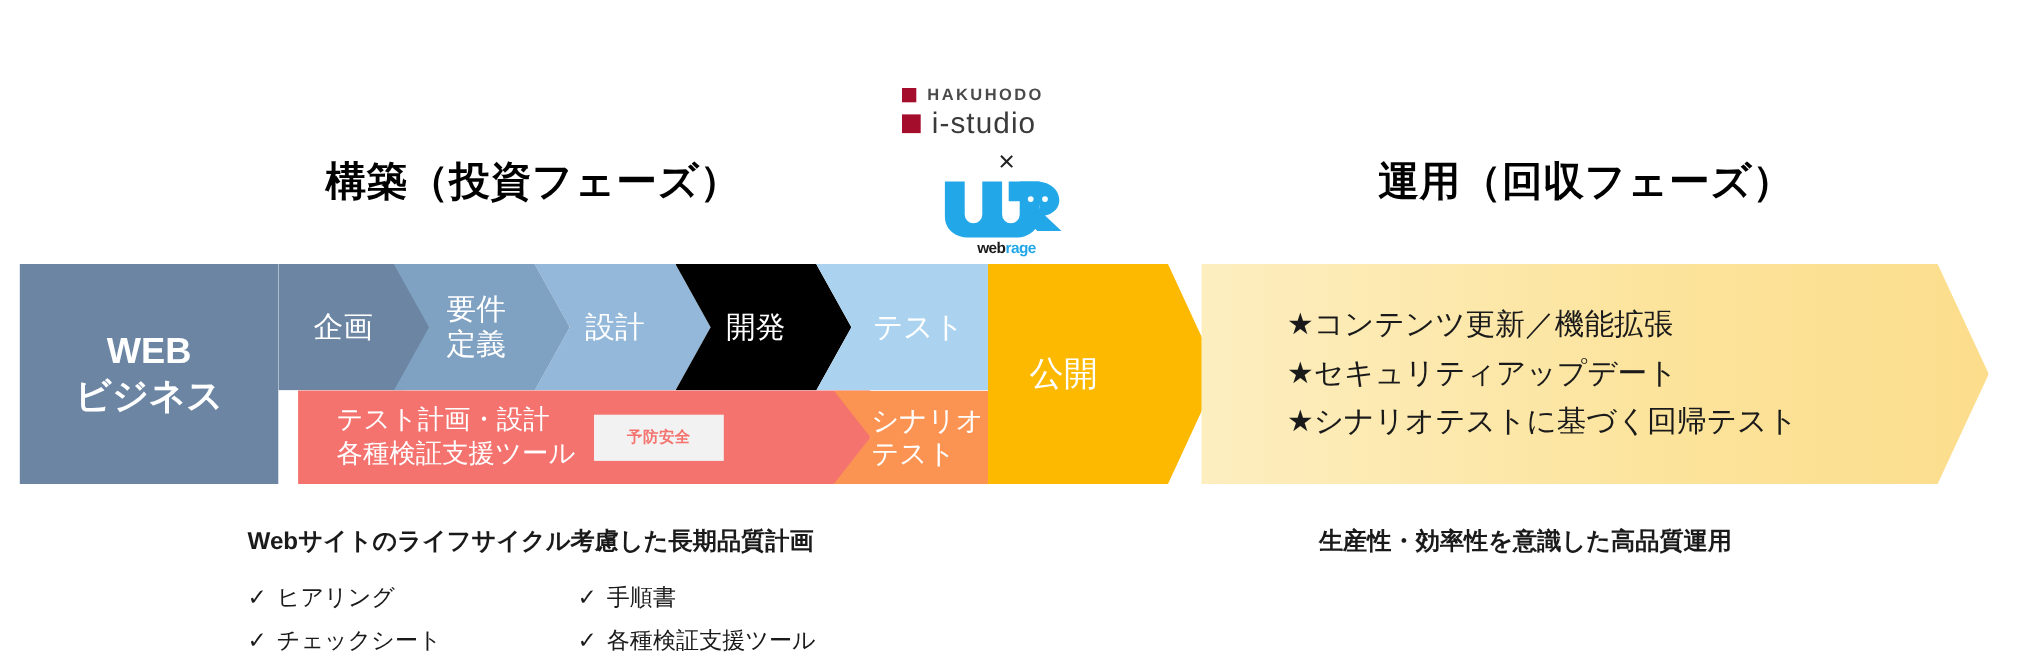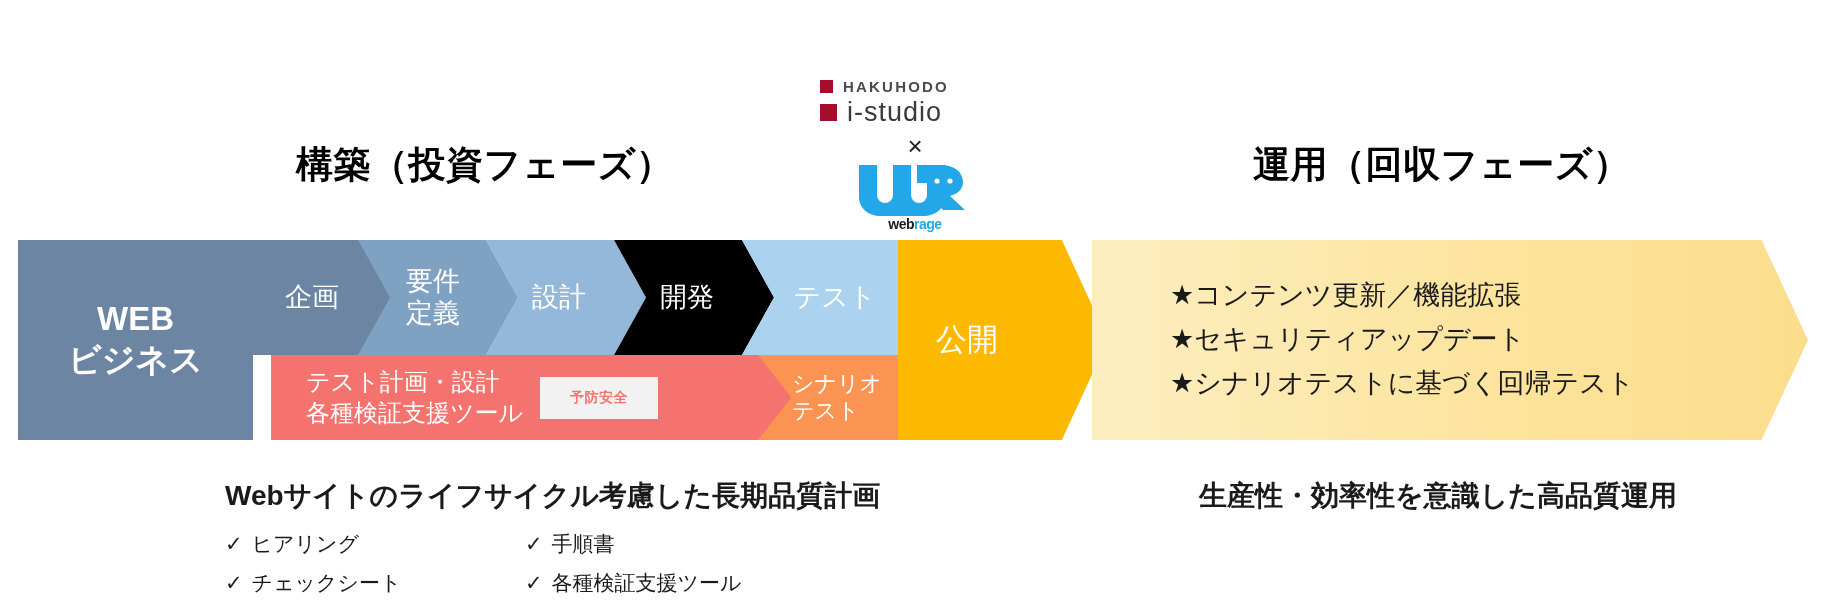--- a/index.html
+++ b/index.html
@@ -179,21 +179,21 @@
     font-weight: bold;
     display: flex;
     align-items: center;
     justify-content: center;
     letter-spacing: 0.5px;
   }
 
   
   .cap-title {
     position: absolute;
-    font-size: 28px;
+    font-size: 22px;
     font-weight: bold;
     color: #1a1a1a;
     white-space: nowrap;
   }
   #cap-left-title { left: 225px; top: 477px; }
   #cap-right-title { left: 1199px; top: 477px; }
 
   .check-col {
     position: absolute;
     font-size: 21px;
@@ -267,21 +267,21 @@
   </div>
 
   <div class="band" style="left:253px; width:520px; background:#f4736f;">
     <div style="padding-left:35px; font-size:24px; line-height:1.28;">
       <div>テスト計画・設計</div>
       <div>各種検証支援ツール</div>
     </div>
   </div>
 
   <div class="band" style="left:740px; width:185px; background:#fb9352; clip-path:polygon(0 0, 82% 0, 100% 50%, 82% 100%, 0 100%, 18% 50%);">
-    <div style="padding-left:34px; font-size:22px; line-height:1.2;">
+    <div style="padding-left:34px; font-size:25px; line-height:1.2;">
       <div>シナリオ</div>
       <div>テスト</div>
     </div>
   </div>
 
   <div id="prevention-badge">予防安全</div>
 
   <div id="publish">
     <div class="lbl">公開</div>
   </div>

